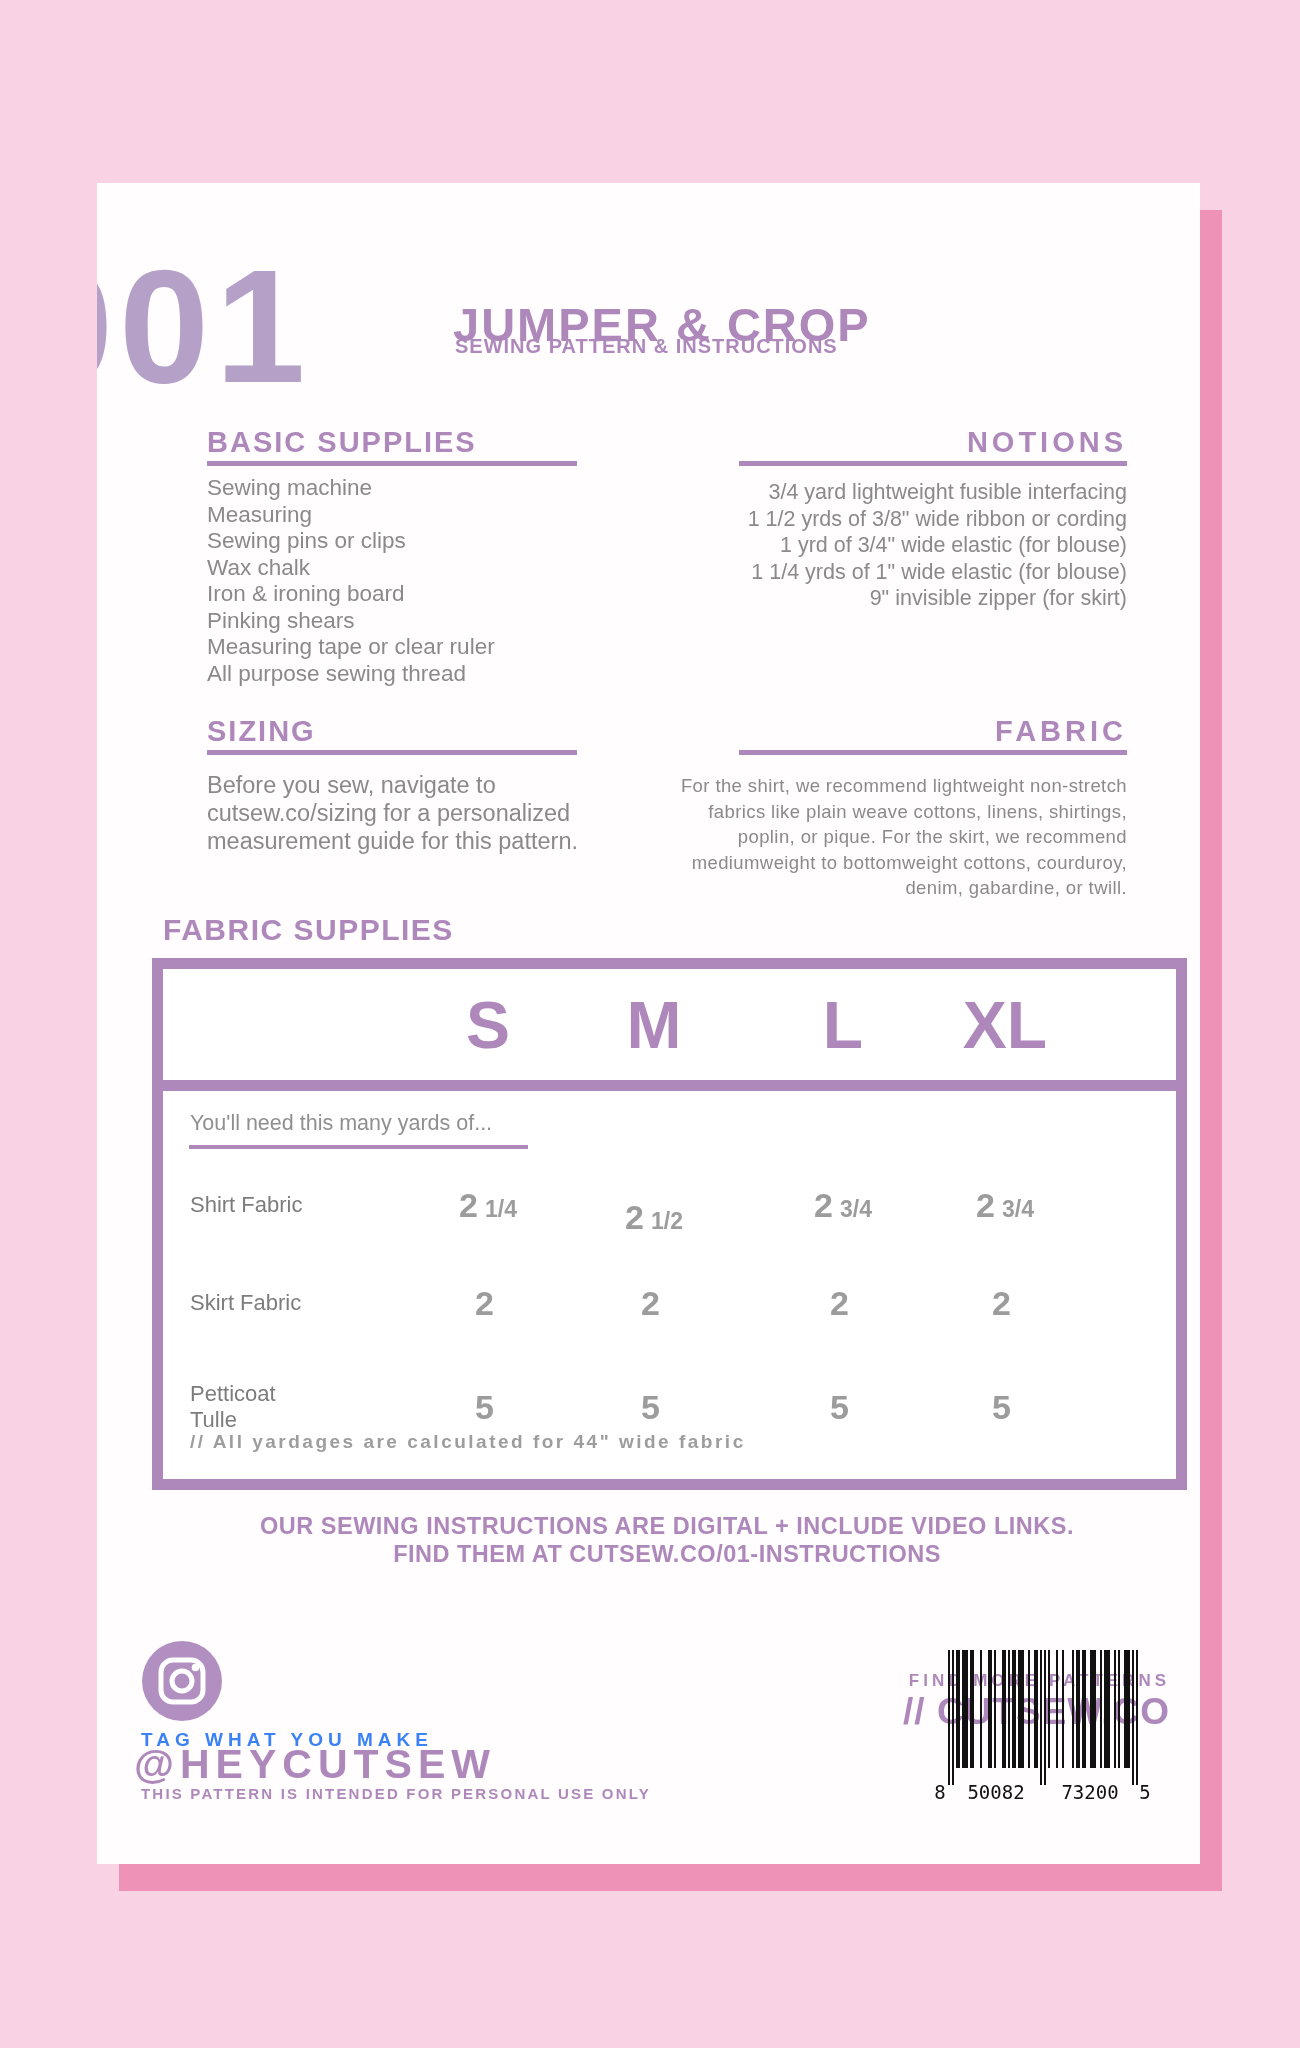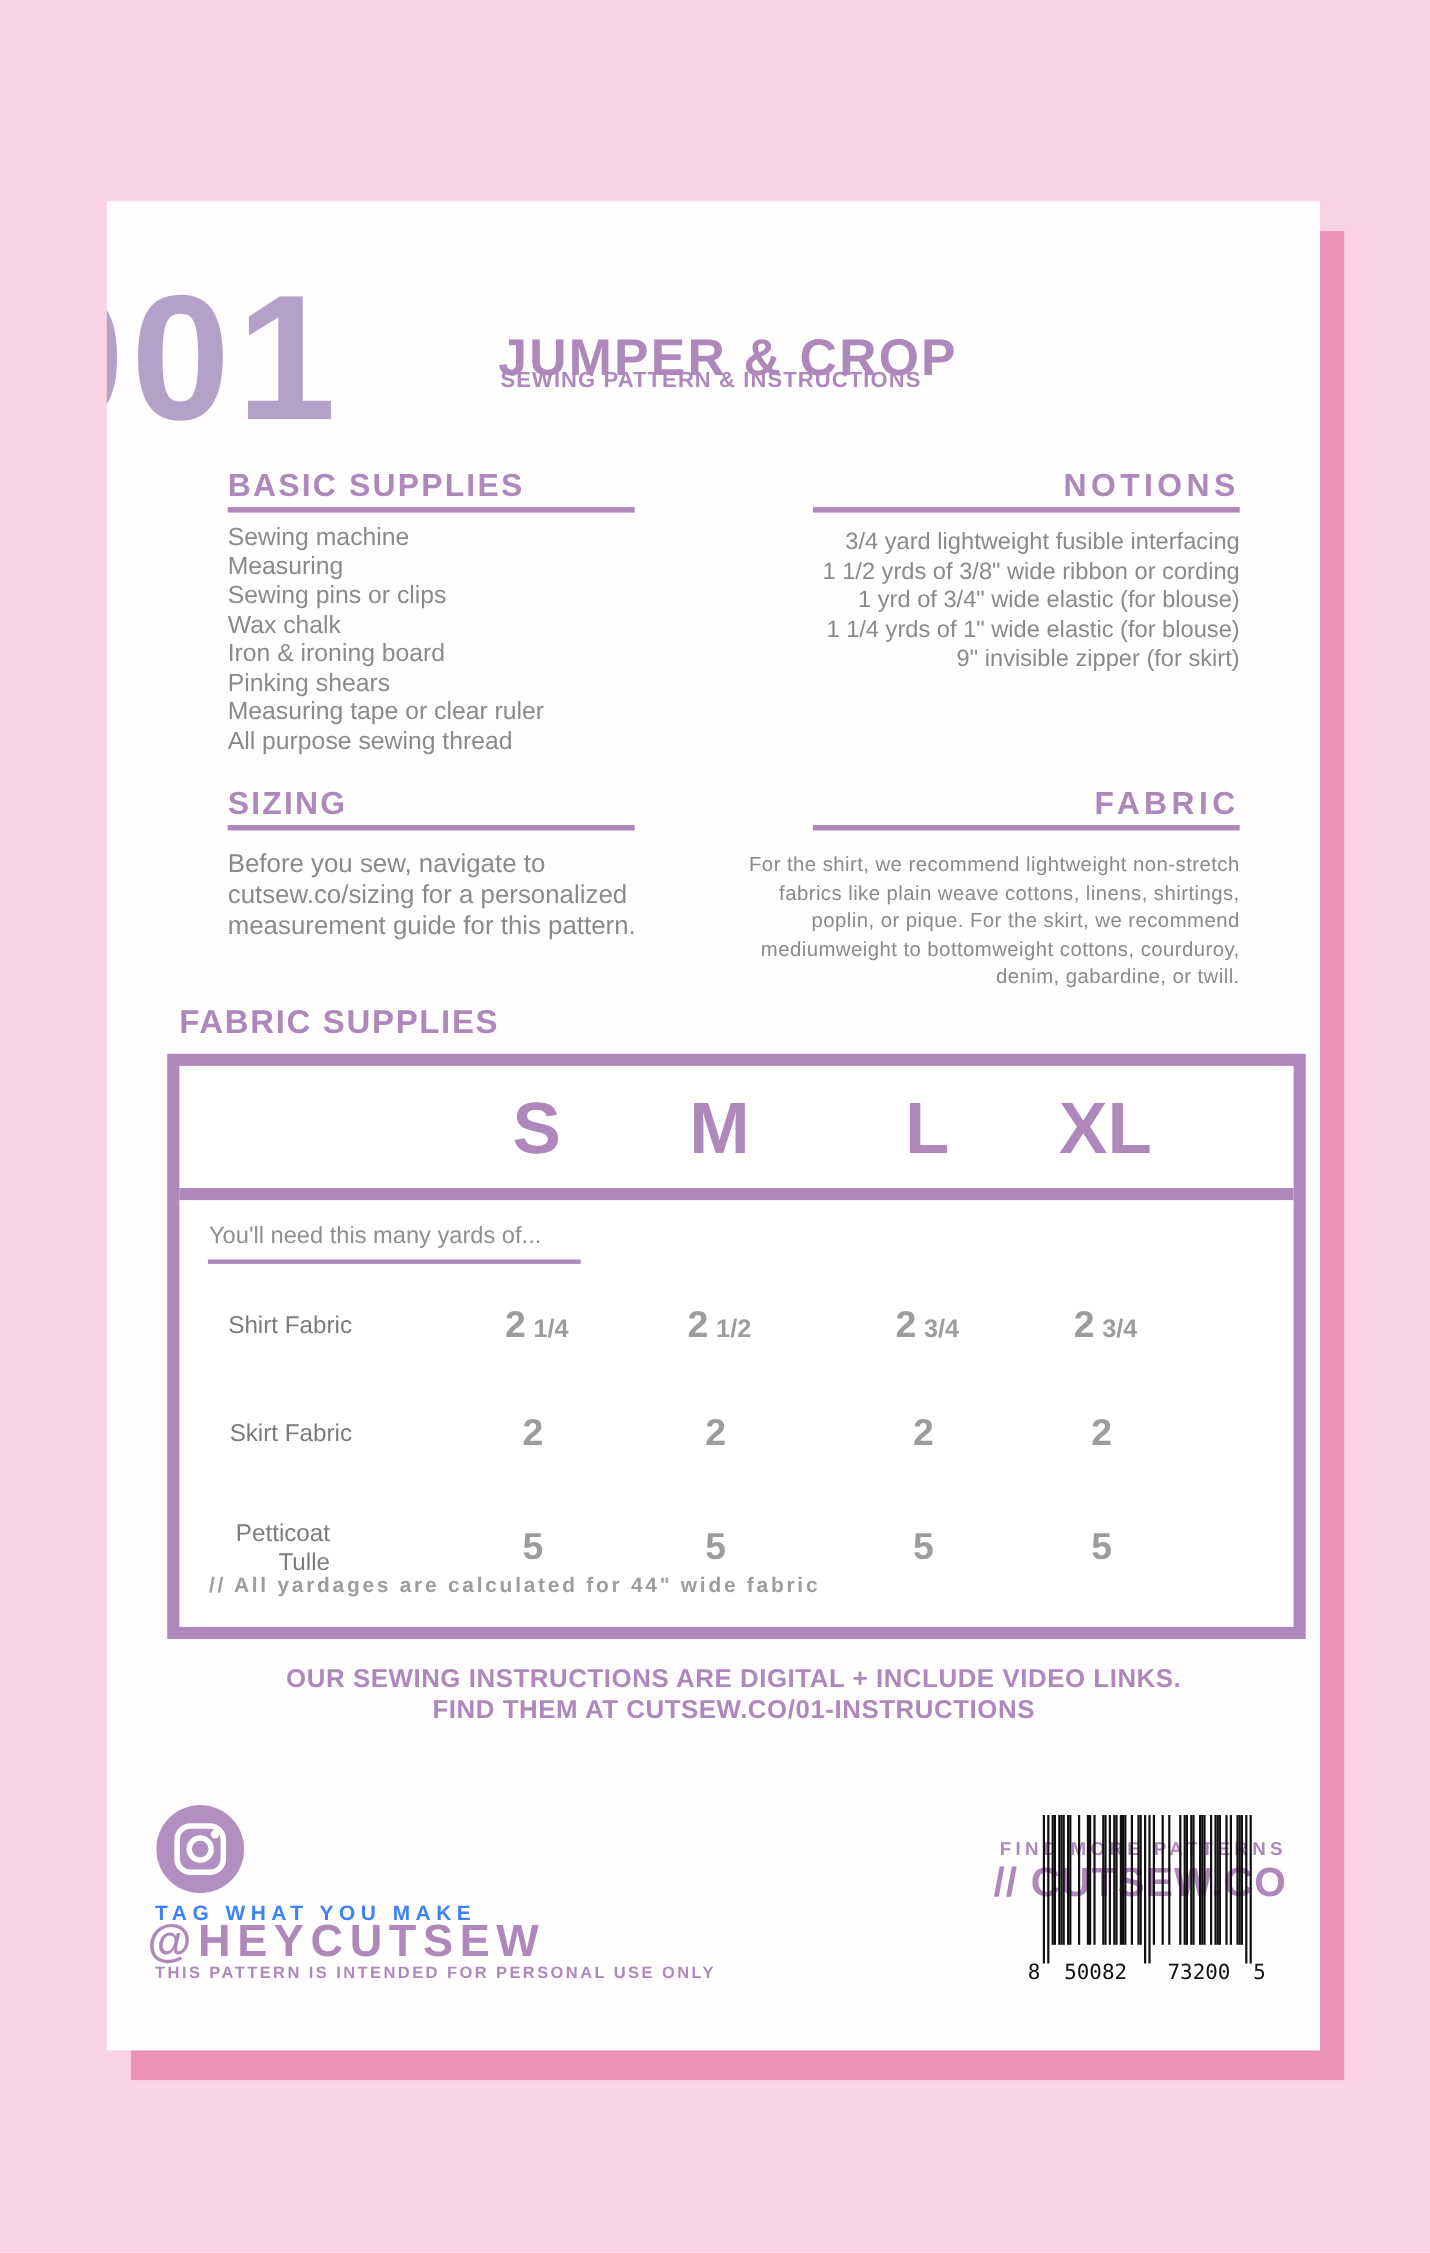--- a/index.html
+++ b/index.html
@@ -22,21 +22,21 @@
 
   
   .fs-head{position:absolute;left:66px;top:730px;font-size:30px;font-weight:bold;letter-spacing:1.5px;color:#ae88bb;}
   .tbl{position:absolute;left:55px;top:775px;width:1035px;height:532px;border:11px solid #ae88bb;
        box-sizing:border-box;background:#fff;}
   .tbl-header{position:relative;height:111px;border-bottom:11px solid #ae88bb;}
   .size-label{position:absolute;left:22px;top:50%;transform:translateY(-50%);
               font-size:20px;font-weight:bold;letter-spacing:3px;line-height:27px;color:#a6a6a6;}
   .size-letter{position:absolute;top:50%;transform:translate(-50%,-50%);
                font-size:66px;font-weight:bold;color:#ae88bb;}
-  .tbl-body{position:relative;height:377px;text-align:right;}
+  .tbl-body{position:relative;height:377px;}
   .subhead{position:absolute;left:27px;top:20px;font-size:21.5px;color:#8f8f8f;}
   .sub-rule{position:absolute;left:26px;top:54px;width:339px;height:4px;background:#ae88bb;}
   .tbl-row{position:absolute;left:0;right:0;height:0;}
   .row-label{position:absolute;left:27px;top:0;transform:translateY(-50%);
              font-size:22px;line-height:26px;color:#7c7c7c;width:130px;}
   .cell{position:absolute;top:0;transform:translate(-50%,-50%);white-space:nowrap;}
   .wh{font-size:34px;font-weight:bold;color:#9c9c9c;}
   .fr{font-size:23px;font-weight:bold;color:#9c9c9c;margin-left:7px;}
   .tbl-note{position:absolute;left:27px;top:340px;font-size:19px;font-weight:bold;
             letter-spacing:2.5px;color:#9d9d9d;}
@@ -103,21 +103,21 @@
       <span class="size-letter" style="left:680px;">L</span>
       <span class="size-letter" style="left:842px;">XL</span>
     </div>
     <div class="tbl-body">
       <div class="subhead">You'll need this many yards of...</div>
       <div class="sub-rule"></div>
 
       <div class="tbl-row" style="top:114px;">
         <div class="row-label">Shirt Fabric</div>
         <span class="cell" style="left:325px;"><b class="wh">2</b><span class="fr">1/4</span></span>
-        <span class="cell" style="left:491px;"><b class="wh">2</b><span class="fr">1/2</span></span>
+        <span class="cell" style="left:491px;margin-top:12px;"><b class="wh">2</b><span class="fr">1/2</span></span>
         <span class="cell" style="left:680px;"><b class="wh">2</b><span class="fr">3/4</span></span>
         <span class="cell" style="left:842px;"><b class="wh">2</b><span class="fr">3/4</span></span>
       </div>
 
       <div class="tbl-row" style="top:212px;">
         <div class="row-label">Skirt Fabric</div>
         <span class="cell" style="left:325px;"><b class="wh">2</b><span class="fr"></span></span>
         <span class="cell" style="left:491px;"><b class="wh">2</b><span class="fr"></span></span>
         <span class="cell" style="left:680px;"><b class="wh">2</b><span class="fr"></span></span>
         <span class="cell" style="left:842px;"><b class="wh">2</b><span class="fr"></span></span>

